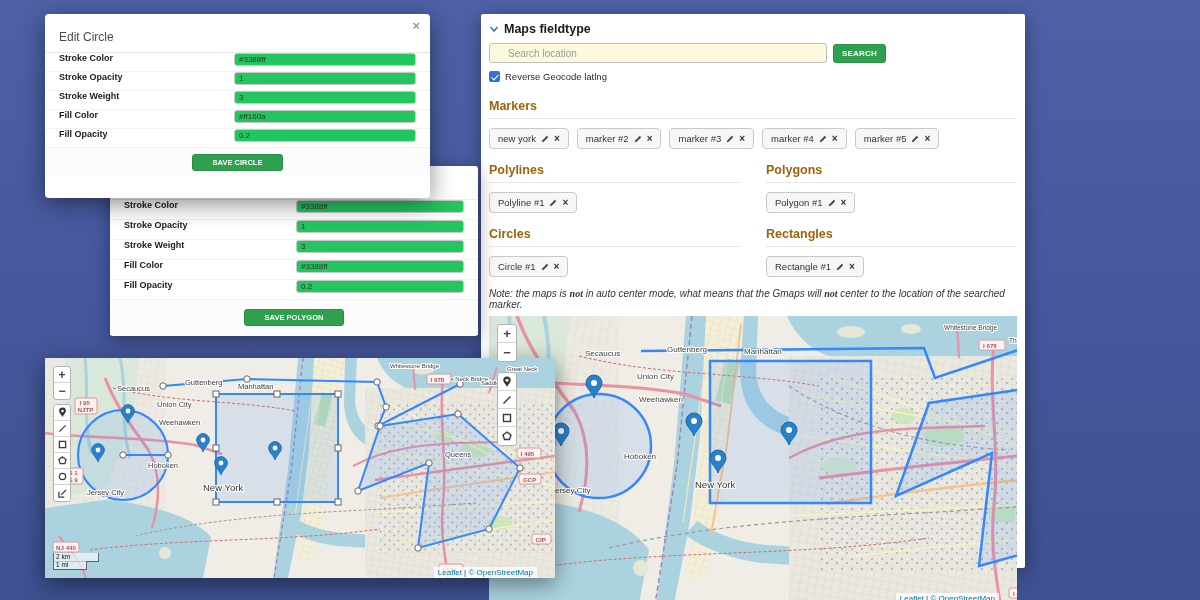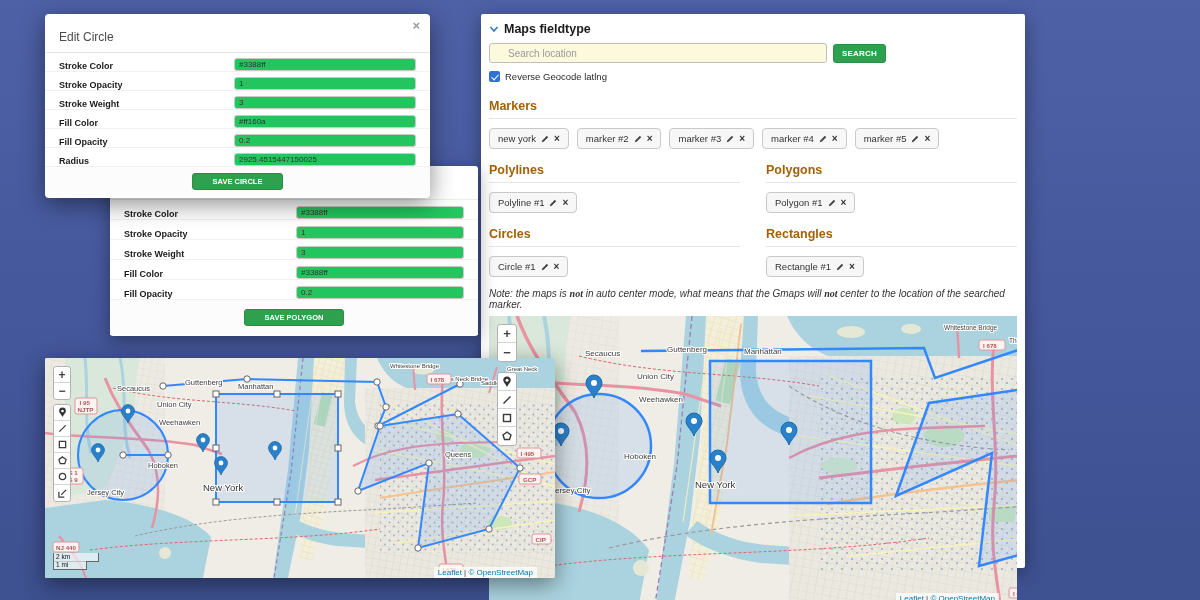--- a/index.html
+++ b/index.html
@@ -53,21 +53,21 @@
   .scale { position:absolute; left:8px; bottom:8px; z-index:30; font-size:6.5px; color:#111; }
   .scale div { background:rgba(255,255,255,.6); border:1px solid #666; border-top:none; padding:0 2px; line-height:8px; }
   .scale .sk { width:46px; }
   .scale .sm { width:34px; border-top:none; margin-top:-1px; }
 
   
   #polygon-panel { left:110px; top:166px; width:368px; height:170px; border-radius:3px; }
   #circle-modal  { left:45px;  top:14px;  width:385px; height:184px; border-radius:4px; box-shadow:0 6px 24px rgba(0,0,0,.45);}
   .modal-close { position:absolute; top:5px; right:10px; font-size:13px; font-weight:bold; color:#9a9a9a; cursor:pointer; line-height:13px;}
   .modal-title { font-size:12px; color:#4a4a4a; padding:16px 14px 8px 14px; border-bottom:1px solid #e5e5e5; }
-  .frow { display:flex; align-items:flex-end; height:19px; padding:0 14px; border-bottom:1px solid #f1f1f1; }
+  .frow { display:flex; align-items:flex-start; height:19px; padding:0 14px; border-bottom:1px solid #f1f1f1; }
   .frow label { font-size:9px; font-weight:bold; color:#1a1a1a; }
   .frow input { margin-left:auto; width:182px; height:13px; border:1px solid #c9c9c9; border-radius:3px;
     font-size:8px; padding:0 4px; color:#333; background:#22c55e; }
   .ffoot { display:flex; justify-content:center; align-items:center; height:28px; background:#fcfcfc; }
   .btn-save { background:#2fa14e; border:1px solid #288f44; font-size:7.5px; padding:3px 20px; }
   #polygon-panel .fhead { height:34px; border-bottom:1px solid #ededed; }
   #polygon-panel .frow { height:20px; }
   #polygon-panel .frow input { width:168px; }
   #polygon-panel .ffoot { height:35px; }
 
@@ -395,24 +395,20 @@
       <input value="3" style="">
     </div>
   <div class="frow">
       <label>Fill Color</label>
       <input value="#ff160a" style="">
     </div>
   <div class="frow">
       <label>Fill Opacity</label>
       <input value="0.2" style="">
     </div>
-  <div class="frow">
-      <label>Radius</label>
-      <input value="2925.4515447150025" style="">
-    </div>
   <div class="ffoot">
       <button class="btn btn-save">
         <span>SAVE CIRCLE</span>
       </button>
     </div>
 </div>
 
 <div id="left-map" class="panel">
   <svg width="510" height="220" viewBox="0 0 510 220">
     <defs>

